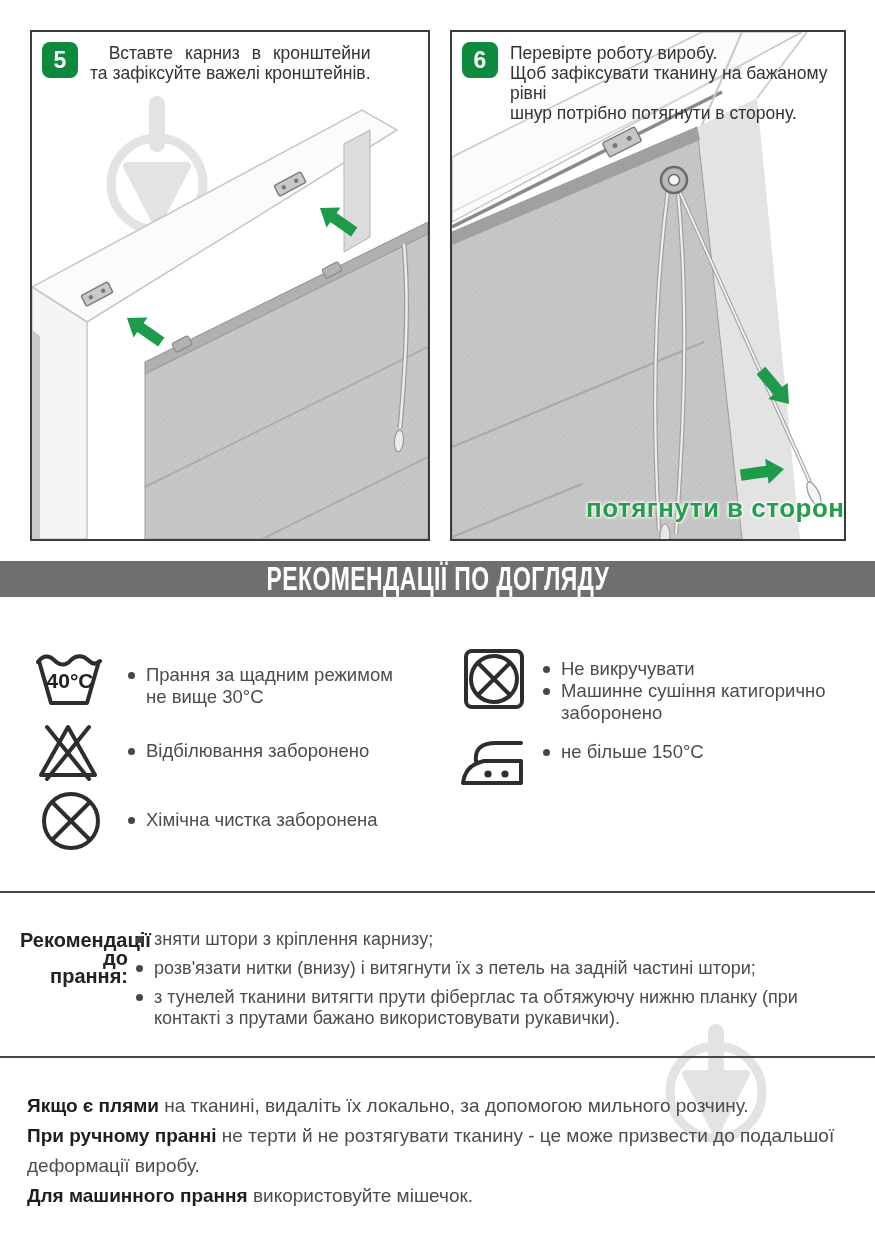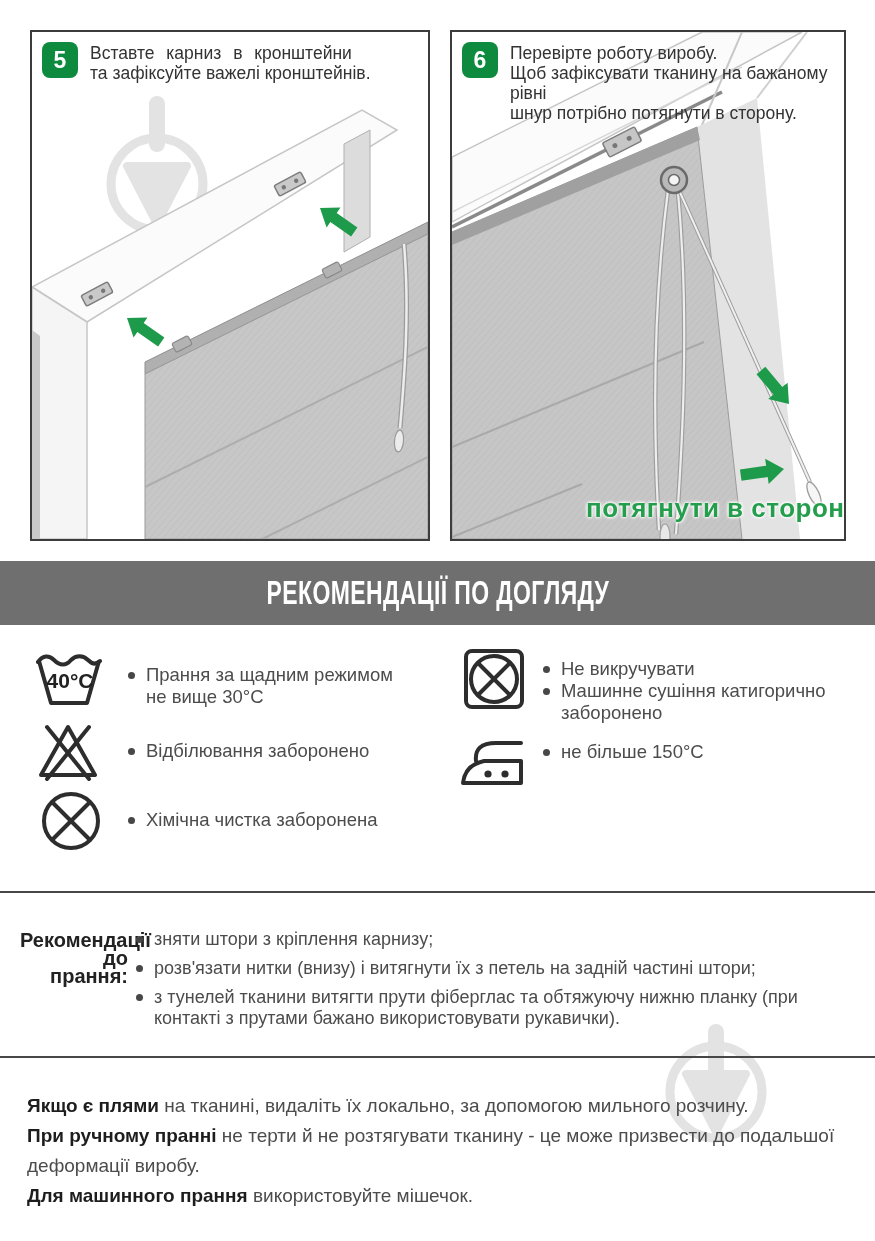--- a/index.html
+++ b/index.html
@@ -9,27 +9,27 @@
   
   .panel{position:absolute;top:30px;height:511px;border:2px solid #3c3c3c;background:#fff;
          box-sizing:border-box;overflow:hidden;}
   #panel5{left:30px;width:400px;}
   #panel6{left:450px;width:396px;}
   .panel-illustration{position:absolute;left:0;top:0;}
   .step-head{position:absolute;left:10px;top:10px;display:flex;gap:12px;align-items:flex-start;z-index:5;}
   .badge{flex:none;width:36px;height:36px;border-radius:8px;background:#0e8a3e;color:#fff;
          font-weight:bold;font-size:23px;display:flex;align-items:center;justify-content:center;}
   .step-text{font-size:17.5px;line-height:20px;color:#333;padding-top:1px;}
-  .wide-space{word-spacing:7px;}
+  .wide-space{word-spacing:7px;text-align:right;}
   .callout{position:absolute;left:110px;top:461px;z-index:6;font-size:26px;font-weight:bold;
            color:#249e4c;letter-spacing:0.5px;white-space:nowrap;
            text-shadow:0 0 3px #fff,0 0 3px #fff,0 0 4px #fff;margin-left:24px;}
 
   
-  .banner{position:absolute;left:0;top:561px;width:875px;height:64px;background:#6f6f6f;
+  .banner{position:absolute;left:0;top:561px;width:875px;height:36px;background:#6f6f6f;
           display:flex;align-items:center;justify-content:center;}
   .banner-text{color:#fff;font-weight:bold;font-size:28px;letter-spacing:0.5px;white-space:nowrap;
                transform:scale(0.82,1.18);transform-origin:center;}
 
   
   .care-icon{position:absolute;}
   .icon-label{position:absolute;left:42px;top:669px;width:56px;text-align:center;
               font-weight:bold;font-size:21px;color:#222;letter-spacing:0;}
   .care-text{position:absolute;font-size:18.5px;line-height:22px;color:#4c4c4c;}
   .b-row{display:flex;align-items:flex-start;}

